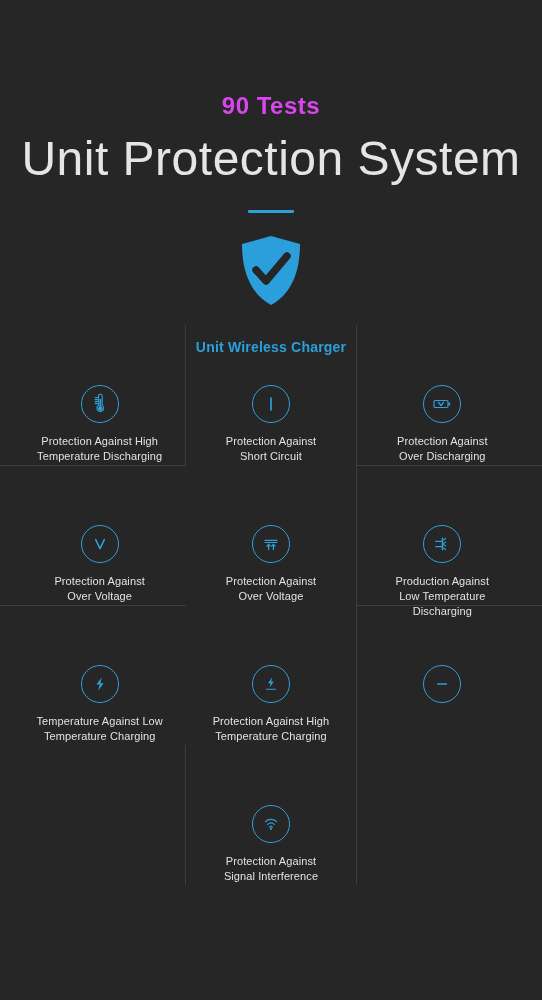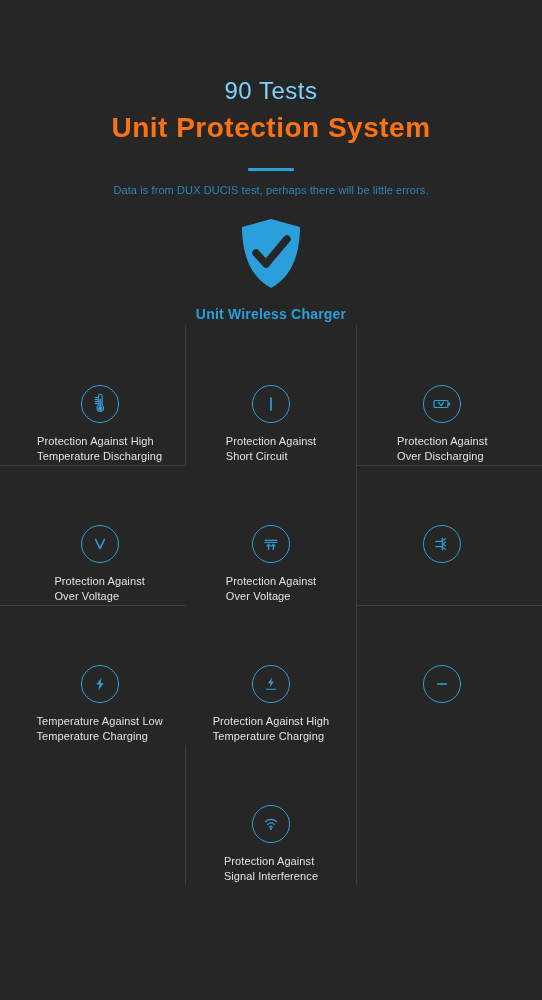--- a/index.html
+++ b/index.html
@@ -14,31 +14,31 @@
     overflow: hidden;
     position: relative;
   }
 
   
   .header {
     padding-top: 78px;
     text-align: center;
   }
   .subtitle-top {
-    color: #7dd3fc;
+    color: #d946ef;
     font-size: 24px;
-    font-weight: 400;
+    font-weight: 700;
     letter-spacing: 0.5px;
     line-height: 1;
-    margin: 1px;
+    margin: 16px;
   }
   .main-title {
-    color: #f97316;
-    font-size: 28px;
-    font-weight: 700;
+    color: #e5e5e5;
+    font-size: 48px;
+    font-weight: 400;
     letter-spacing: 0.5px;
     line-height: 1.05;
     margin: 10px 0 0 0;
     white-space: nowrap;
   }
   .rule {
     width: 46px;
     height: 3px;
     background: #2e9fd8;
     margin: 26px auto 0 auto;
@@ -58,21 +58,21 @@
     text-align: center;
   }
   .shield-wrap {
     display: inline-block;
     line-height: 0;
   }
   .badge-label {
     color: #2b9fdb;
     font-size: 14px;
     font-weight: 700;
-    margin-top: 12px;
+    margin-top: 28px;
     letter-spacing: 0.2px;
   }
 
   
   .grid {
     position: absolute;
     left: 14px;
     top: 325px;
     width: 514px;
     display: grid;
@@ -136,34 +136,33 @@
     align-items: center;
     justify-content: center;
     box-sizing: border-box;
     flex: 0 0 auto;
   }
   .cell-label {
     margin-top: 11px;
     color: #e2e2e2;
     font-size: 11px;
     line-height: 1.35;
-    text-align: left;
+    text-align: center;
     letter-spacing: 0.1px;
     white-space: pre-line;
     padding: 0 4px;
   }
 </style>
 </head>
 <body>
 
 <div class="header">
   <div class="subtitle-top">90 Tests</div>
   <h1 class="main-title">Unit Protection System</h1>
   <div class="rule"></div>
-  <div class="note">Data is from DUX DUCIS test, perhaps there will be little errors.</div>
 </div>
 
 <div class="badge">
   <span class="shield-wrap">
     <svg width="62" height="72" viewBox="0 0 62 72" aria-hidden="true">
       <path d="M31 1 L60 9 C60 34 53 58 31 70 C9 58 2 34 2 9 Z" fill="#2b9fdb"></path>
       <path d="M16 35 L26 46 L47 21" fill="none" stroke="#262626" stroke-width="7.5" stroke-linecap="round" stroke-linejoin="round"></path>
     </svg>
   </span>
   <div class="badge-label">Unit Wireless Charger</div>
@@ -247,20 +246,23 @@
           <line x1="4.6" y1="8.4" x2="11.4" y2="8.4"></line>
           <line x1="4.6" y1="13.6" x2="11.4" y2="13.6"></line>
           <line x1="11.4" y1="5.2" x2="11.4" y2="16.8"></line>
           <path d="M11.4 7.4 L14.6 5.4"></path>
           <path d="M11.4 11 L14.6 9"></path>
           <path d="M11.4 11 L14.6 13"></path>
           <path d="M11.4 14.6 L14.6 16.6"></path>
         </g>
       </svg>
     </div>
+    <div class="cell-label">Production Against
+Low Temperature
+Discharging</div>
   </div>
 
   <div class="cell hl-top wide-hl">
     <div class="icon-circle">
       <svg width="22" height="22" viewBox="0 0 22 22" aria-hidden="true">
         <path d="M12.6 4.4 L7.4 11.6 L10.6 11.6 L9.4 17.6 L14.6 10.3 L11.4 10.3 Z" fill="#2f9fd6"></path>
       </svg>
     </div>
     <div class="cell-label">Temperature Against Low
 Temperature Charging</div>

